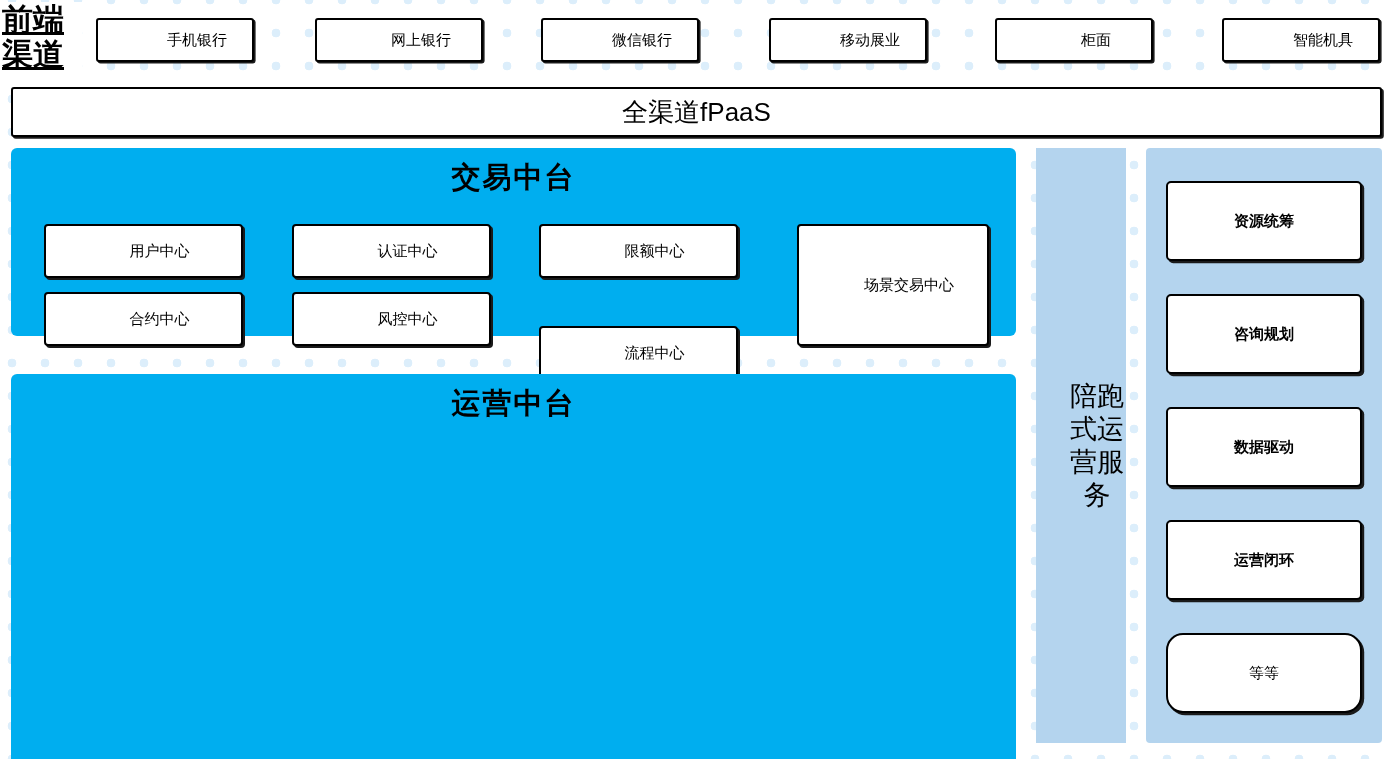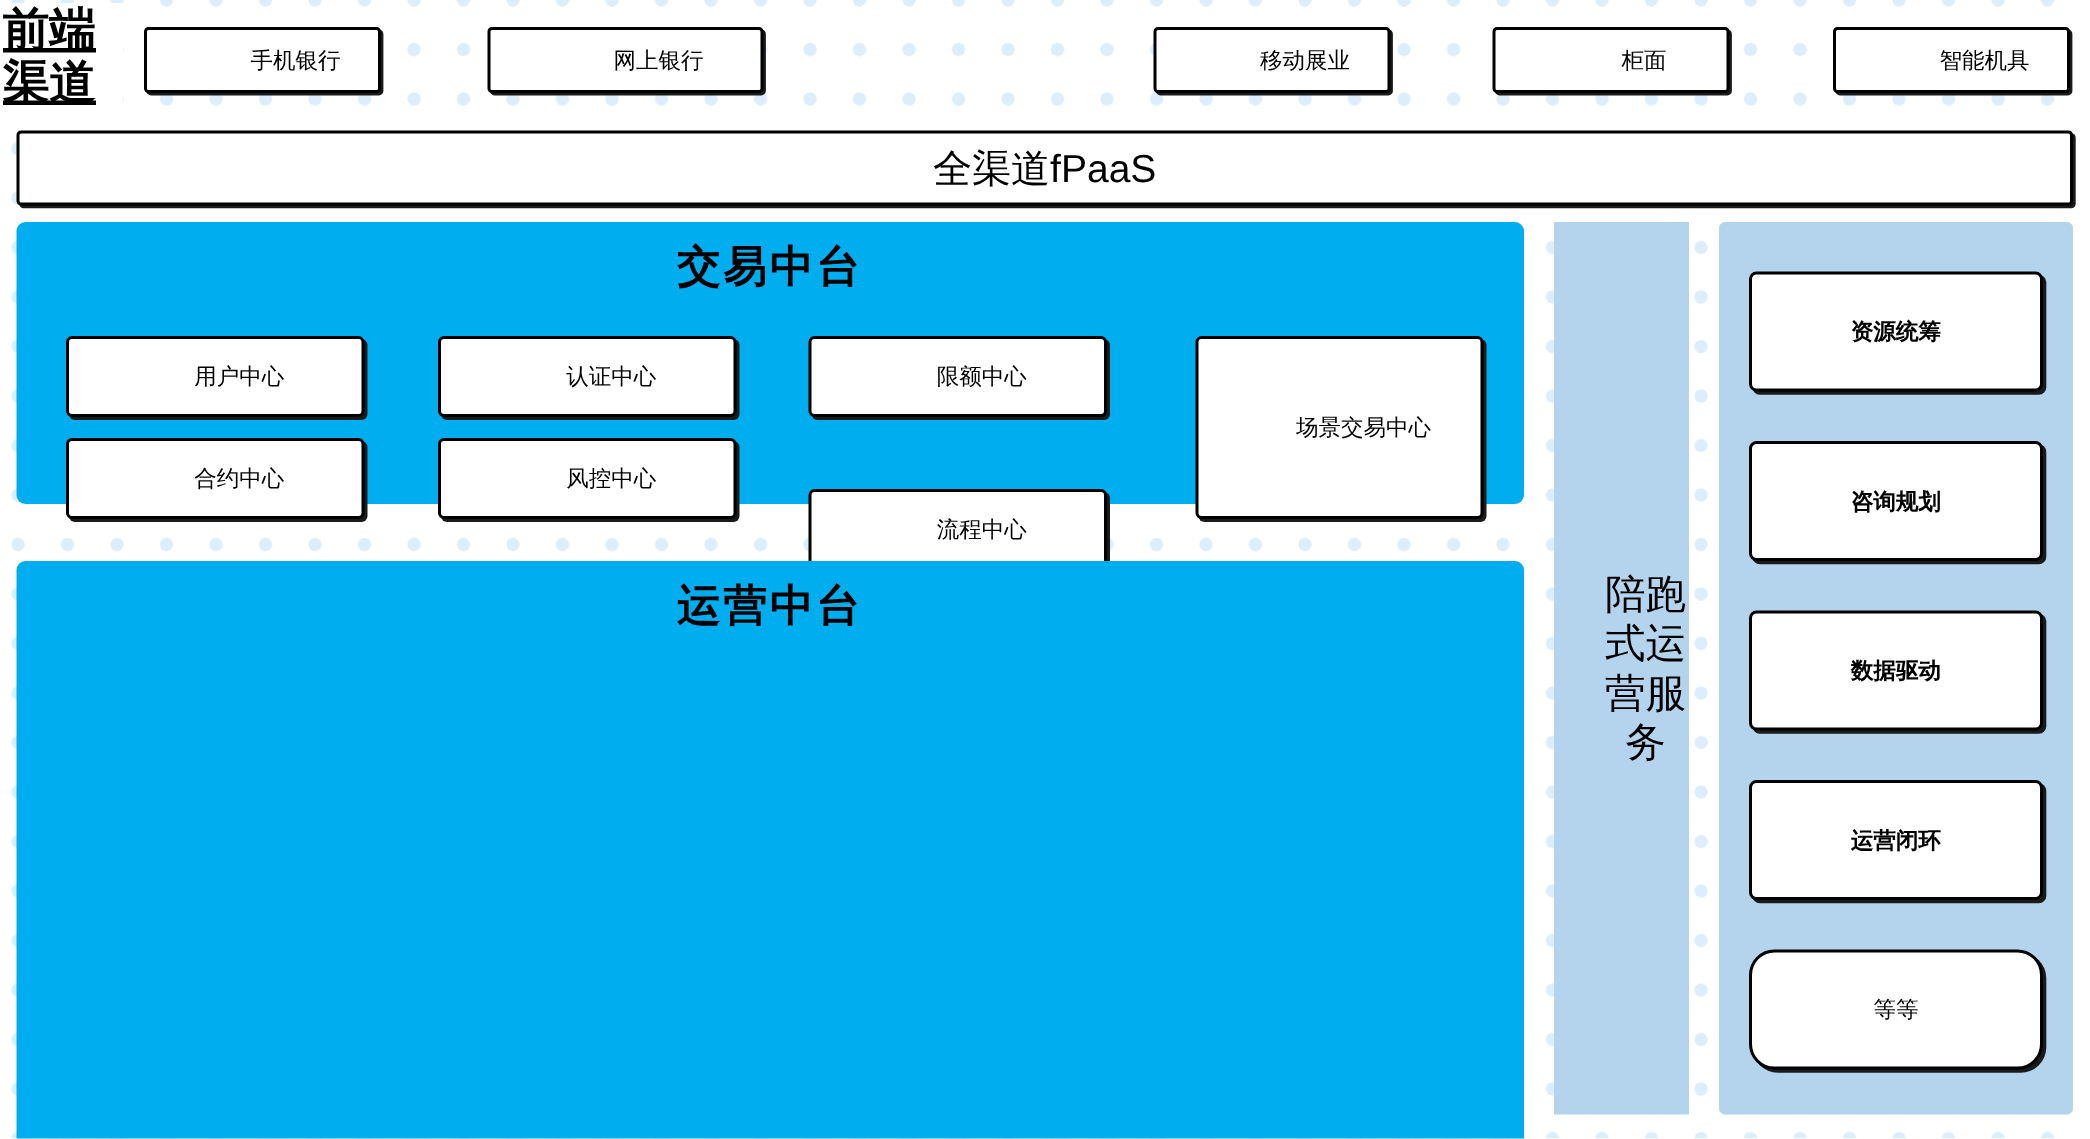--- a/index.html
+++ b/index.html
@@ -227,21 +227,22 @@
 <body>
 
 <div id="page">
 
   <div class="abs" id="channel-label">
     <div>前端</div>
     <div>渠道</div>
   </div>
 
   <div class="abs chan-box" style="left:96px;  width:158px;">手机银行</div>
-  <div class="abs chan-box" style="left:325px; width:184px;">网上银行</div>
+  <div class="abs chan-box" style="left:315px; width:168px;">网上银行</div>
+  <div class="abs chan-box" style="left:541px; width:158px;">微信银行</div>
   <div class="abs chan-box" style="left:769px; width:158px;">移动展业</div>
   <div class="abs chan-box" style="left:995px; width:158px;">柜面</div>
   <div class="abs chan-box" style="left:1222px;width:158px;">智能机具</div>
 
   <div class="abs" id="fpaas-bar">全渠道fPaaS</div>
 
   <div class="abs platform" id="trade-platform">
     <div class="platform-title">交易中台</div>
 
     <div class="abs trade-box" style="left:33px;  top:76px;  width:199px; height:54px;">用户中心</div>

